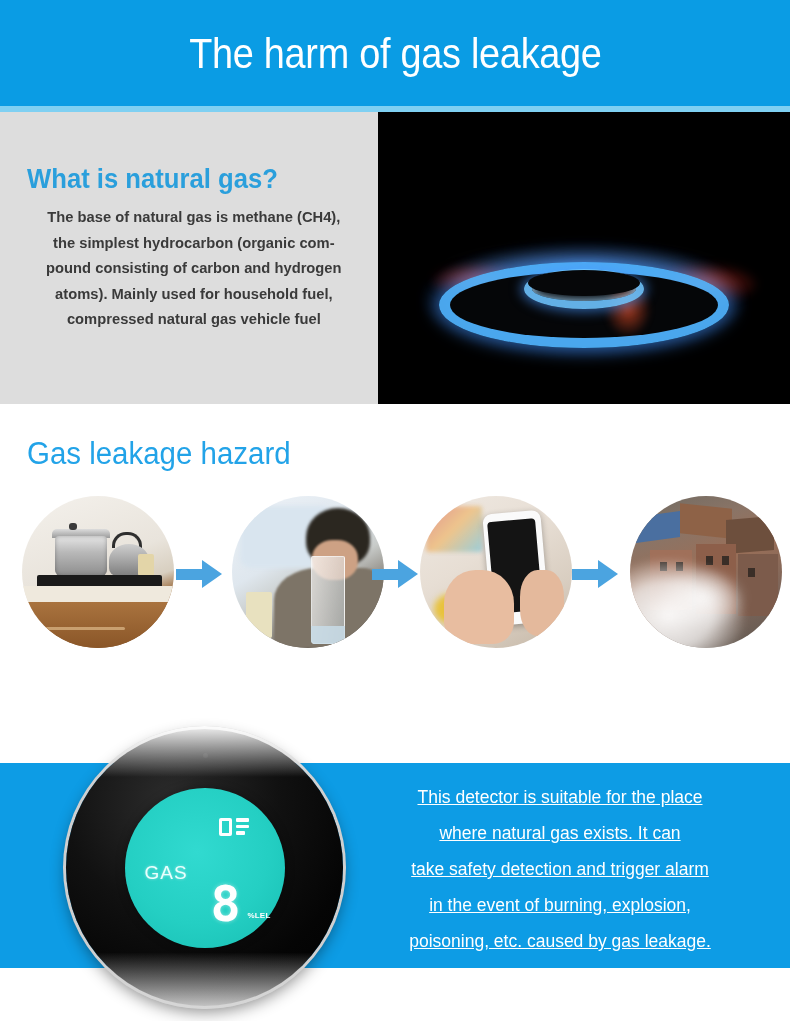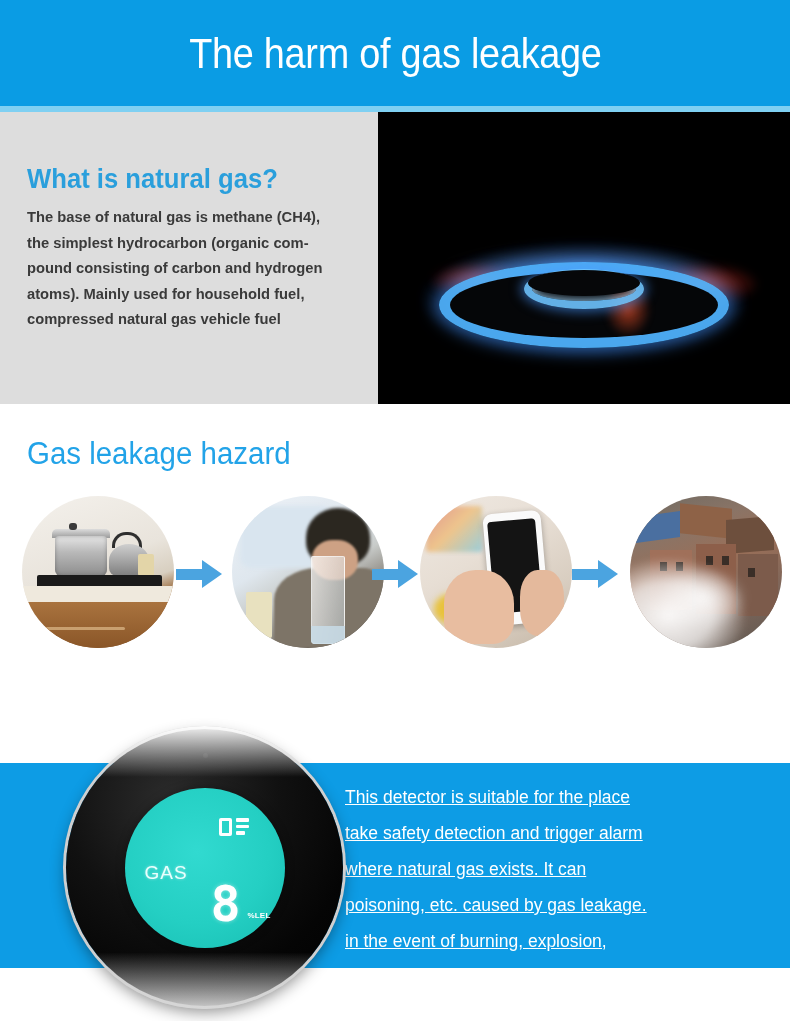--- a/index.html
+++ b/index.html
@@ -1,19 +1,19 @@
 <!DOCTYPE html>
 <html><head>
 <meta charset="utf-8">
 <style>
   * { margin:0; padding:0; box-sizing:border-box; }
   html,body { width:790px; height:1021px; background:#ffffff;
     font-family:"Liberation Sans", sans-serif; overflow:hidden; }
 
-  .page { position:relative; width:790px; height:1021px; background:#fff; }
+  .page { position:relative; width:790px; height:1021px; background:#fff;text-align:center; }
 
   
   .header-banner{
     position:absolute; left:0; top:0; width:790px; height:106px;
     background:#0a9ce4; display:flex; align-items:center; justify-content:center;
   }
   .header-title{
     color:#ffffff; font-size:43px; font-weight:400; letter-spacing:-0.3px;
     font-family:"Liberation Sans", sans-serif;
     transform:scaleX(0.88); transform-origin:center;
@@ -380,24 +380,24 @@
         <div class="smoke"></div>
       </div>
 
     </div>
   </div>
 
   <div class="blue-band"></div>
 
   <div class="band-text">
     <div>This detector is suitable for the place</div>
+    <div>where natural gas exists. It can</div>
     <div>take safety detection and trigger alarm</div>
-    <div>where natural gas exists. It can</div>
+    <div>in the event of burning, explosion,</div>
     <div>poisoning, etc. caused by gas leakage.</div>
-    <div>in the event of burning, explosion,</div>
   </div>
 
   <div class="detector">
     <div class="det-pinhole"></div>
     <div class="det-screen">
       <div class="det-gas">GAS</div>
       <div class="det-signal">
         <span class="det-zero"></span>
         <span class="det-bars">
             <i></i>

